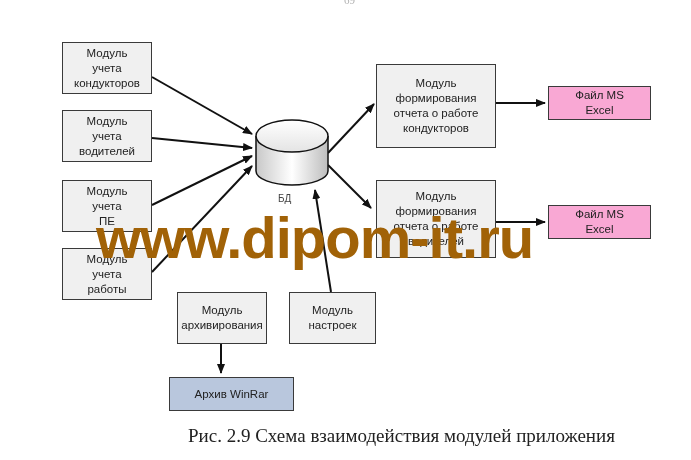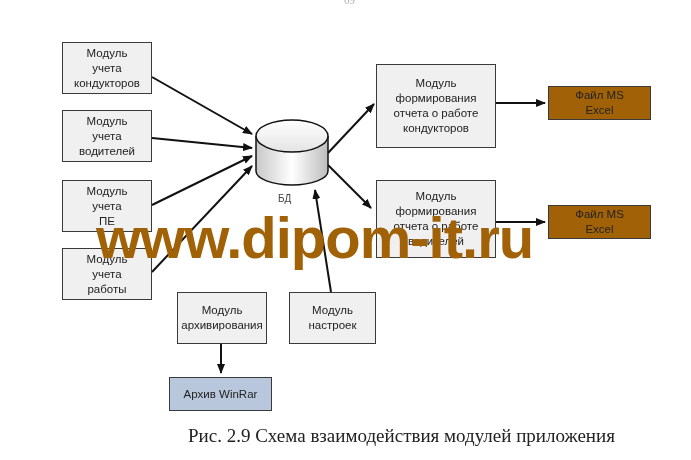--- a/index.html
+++ b/index.html
@@ -1,19 +1,19 @@
 <!DOCTYPE html>
 <html><head>
 <meta charset="utf-8">
 <style>
   html, body { margin: 0; padding: 0; background: #ffffff; }
   body { width: 691px; height: 460px; position: relative; overflow: hidden; font-family: "Liberation Sans", sans-serif; }
   .page-num { position: absolute; left: 344px; top: -6px; font-size: 11px; color: #b5b5b5; font-family: "Liberation Serif", serif; }
   .box { position: absolute; box-sizing: border-box; border: 1px solid #3a3a3a; background: #f0f0f0; display: flex; align-items: center; justify-content: center; text-align: center; font-size: 11.5px; line-height: 15px; color: #222; padding: 12px; }
-  .box.green { background: #a16207; border-color: #3a3a3a; justify-content: center; }
+  .box.green { background: #f9a8d4; border-color: #3a3a3a; justify-content: center; }
   .box.blue { background: #b9c7dd; border-color: #3a3a3a; }
   .box span { white-space: pre-line; }
   svg.wires { position: absolute; left: 0; top: 0; }
   .db-label { position: absolute; left: 278px; top: 193px; font-size: 10px; color: #444; }
   .watermark { position: absolute; left: 96px; top: 186px; font-size: 58px; font-weight: bold; color: #a16207; letter-spacing: -1px; font-family: "Liberation Sans", sans-serif; line-height: 60px; white-space: nowrap; margin-top: 22px; }
   .caption { position: absolute; left: 188px; top: 425px; font-size: 19px; color: #222; font-family: "Liberation Serif", serif; white-space: nowrap; }
 </style>
 </head>
 <body>
 
@@ -99,19 +99,19 @@
 
 <div class="box" style="left:177px;top:292px;width:90px;height:52px;">
     <span>Модуль
 архивирования</span>
   </div>
 <div class="box" style="left:289px;top:292px;width:87px;height:52px;">
     <span>Модуль
 настроек</span>
   </div>
 
-<div class="box blue" style="left:169px;top:377px;width:103px;height:34px;">
+<div class="box blue" style="left:169px;top:377px;width:125px;height:34px;">
     <span>Архив WinRar</span>
   </div>
 
 <div class="watermark">www.dipom-it.ru</div>
 
 <div class="caption">Рис.   2.9 Схема взаимодействия модулей приложения</div>
 
 </body></html>

